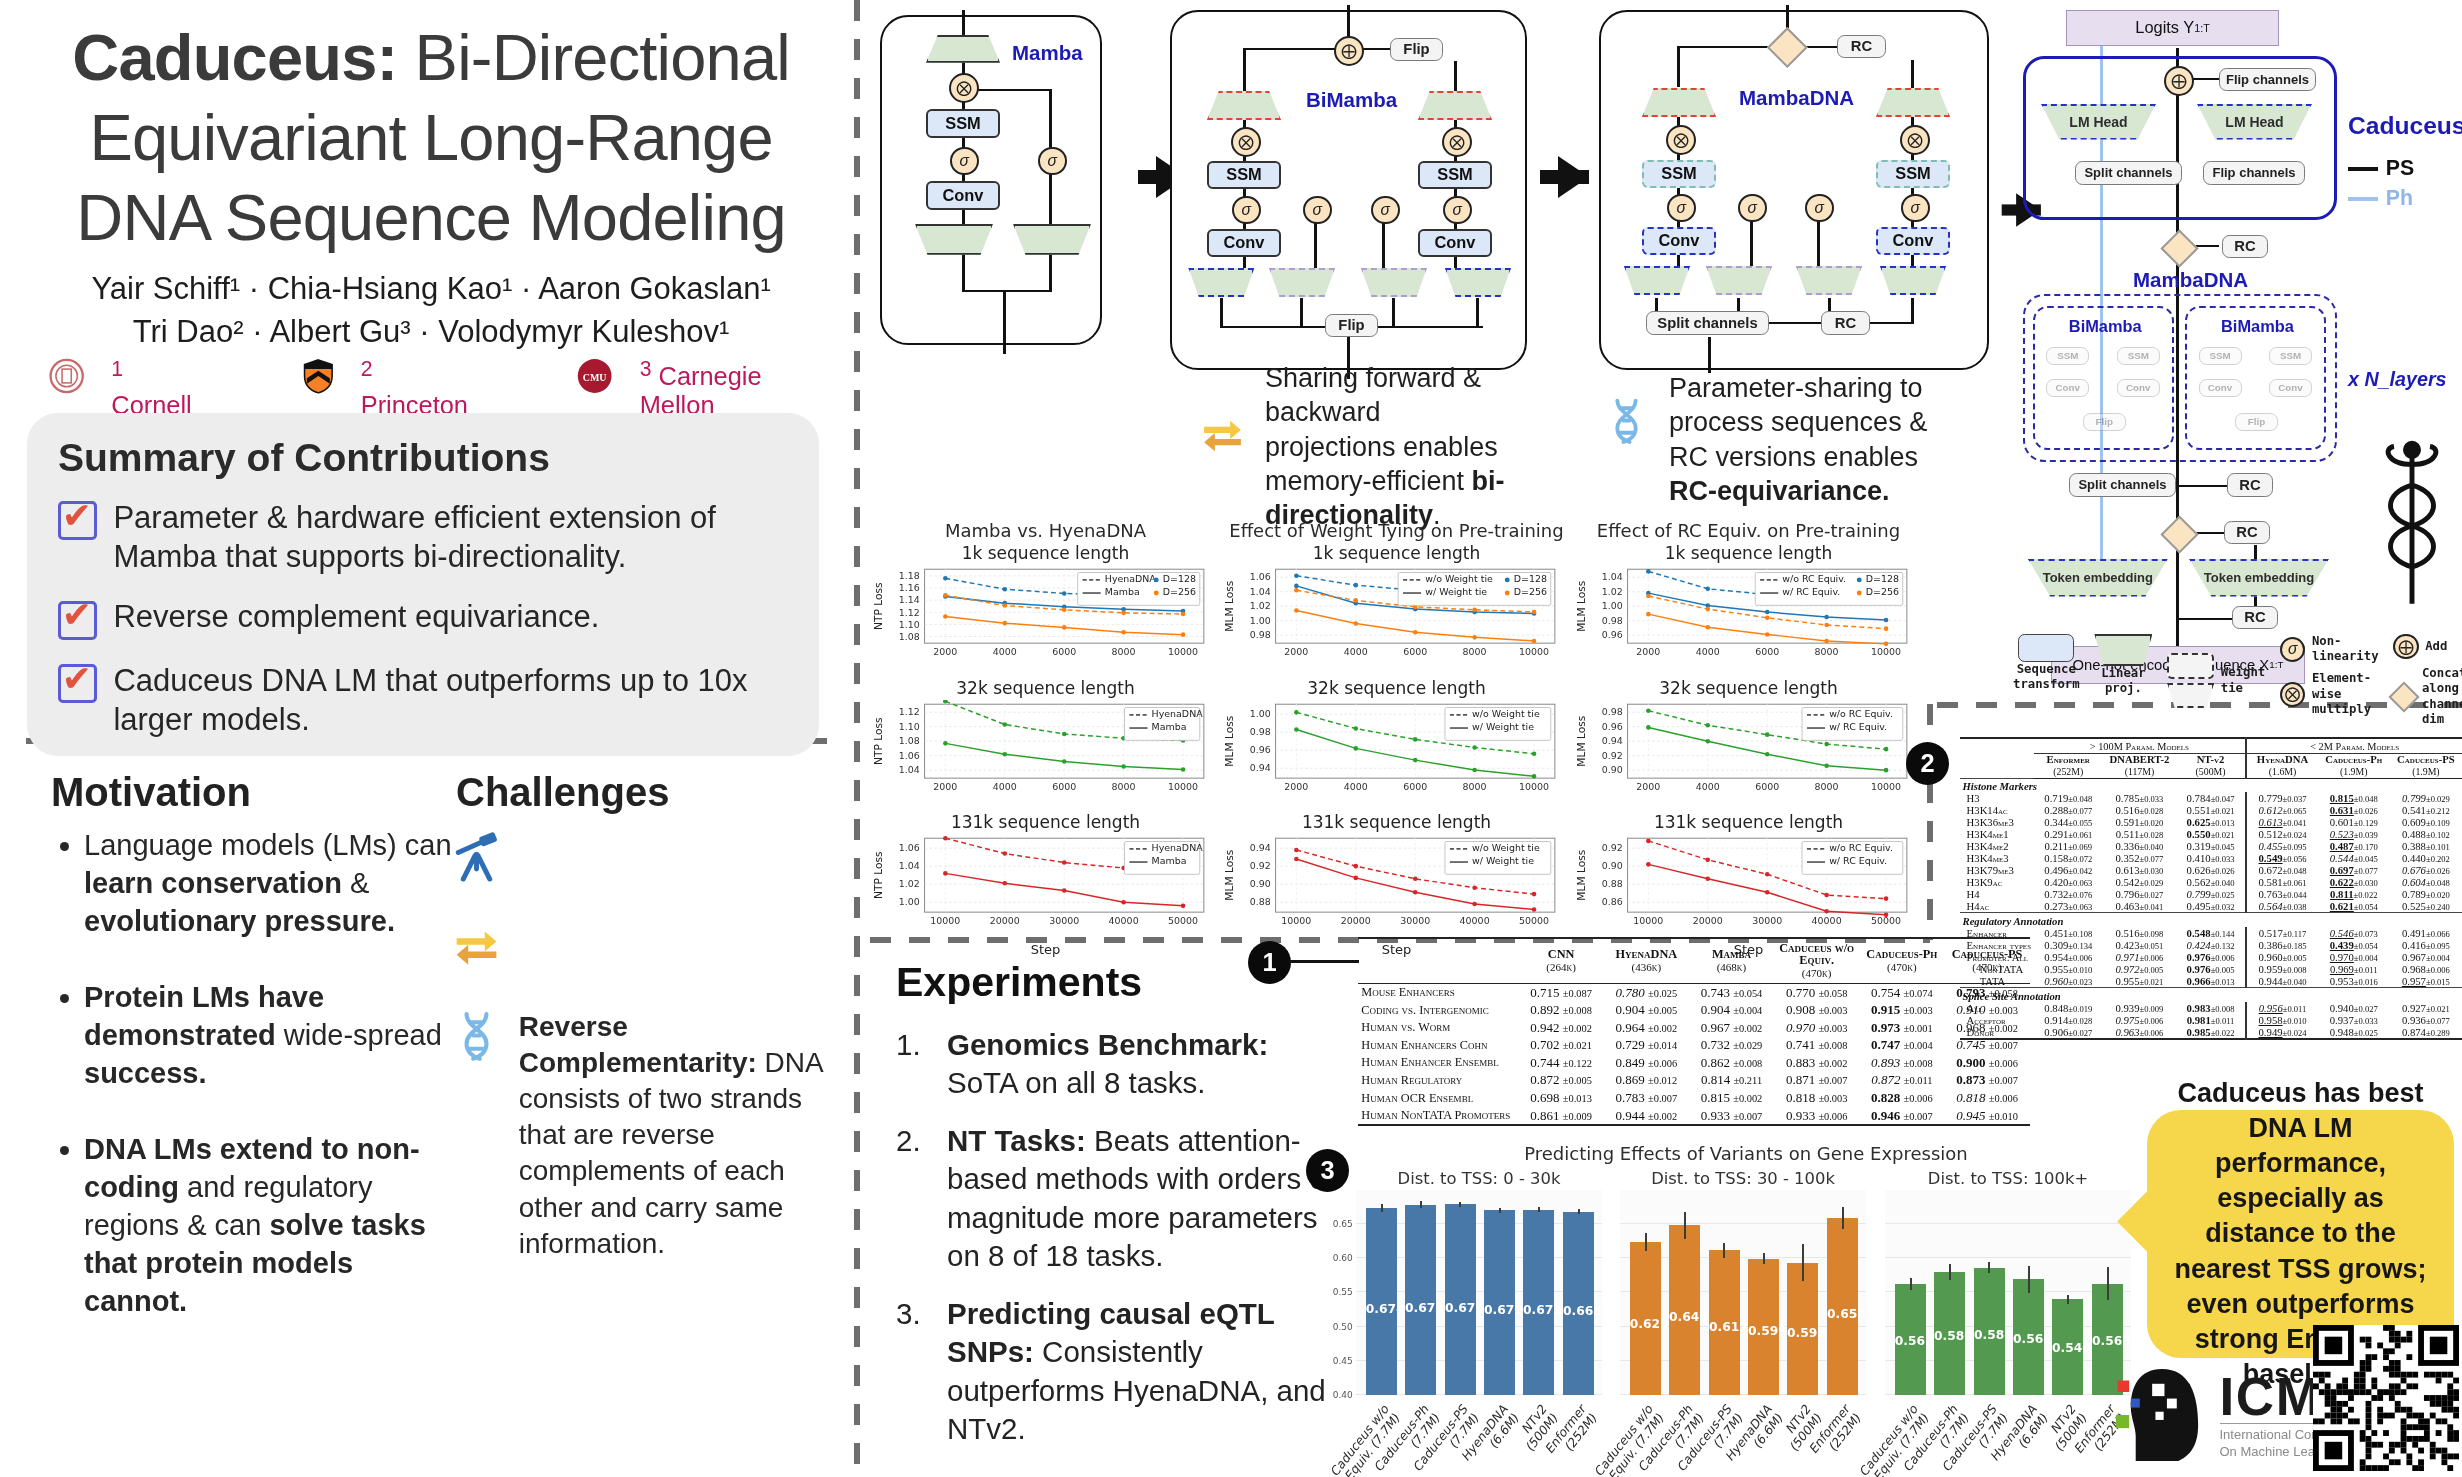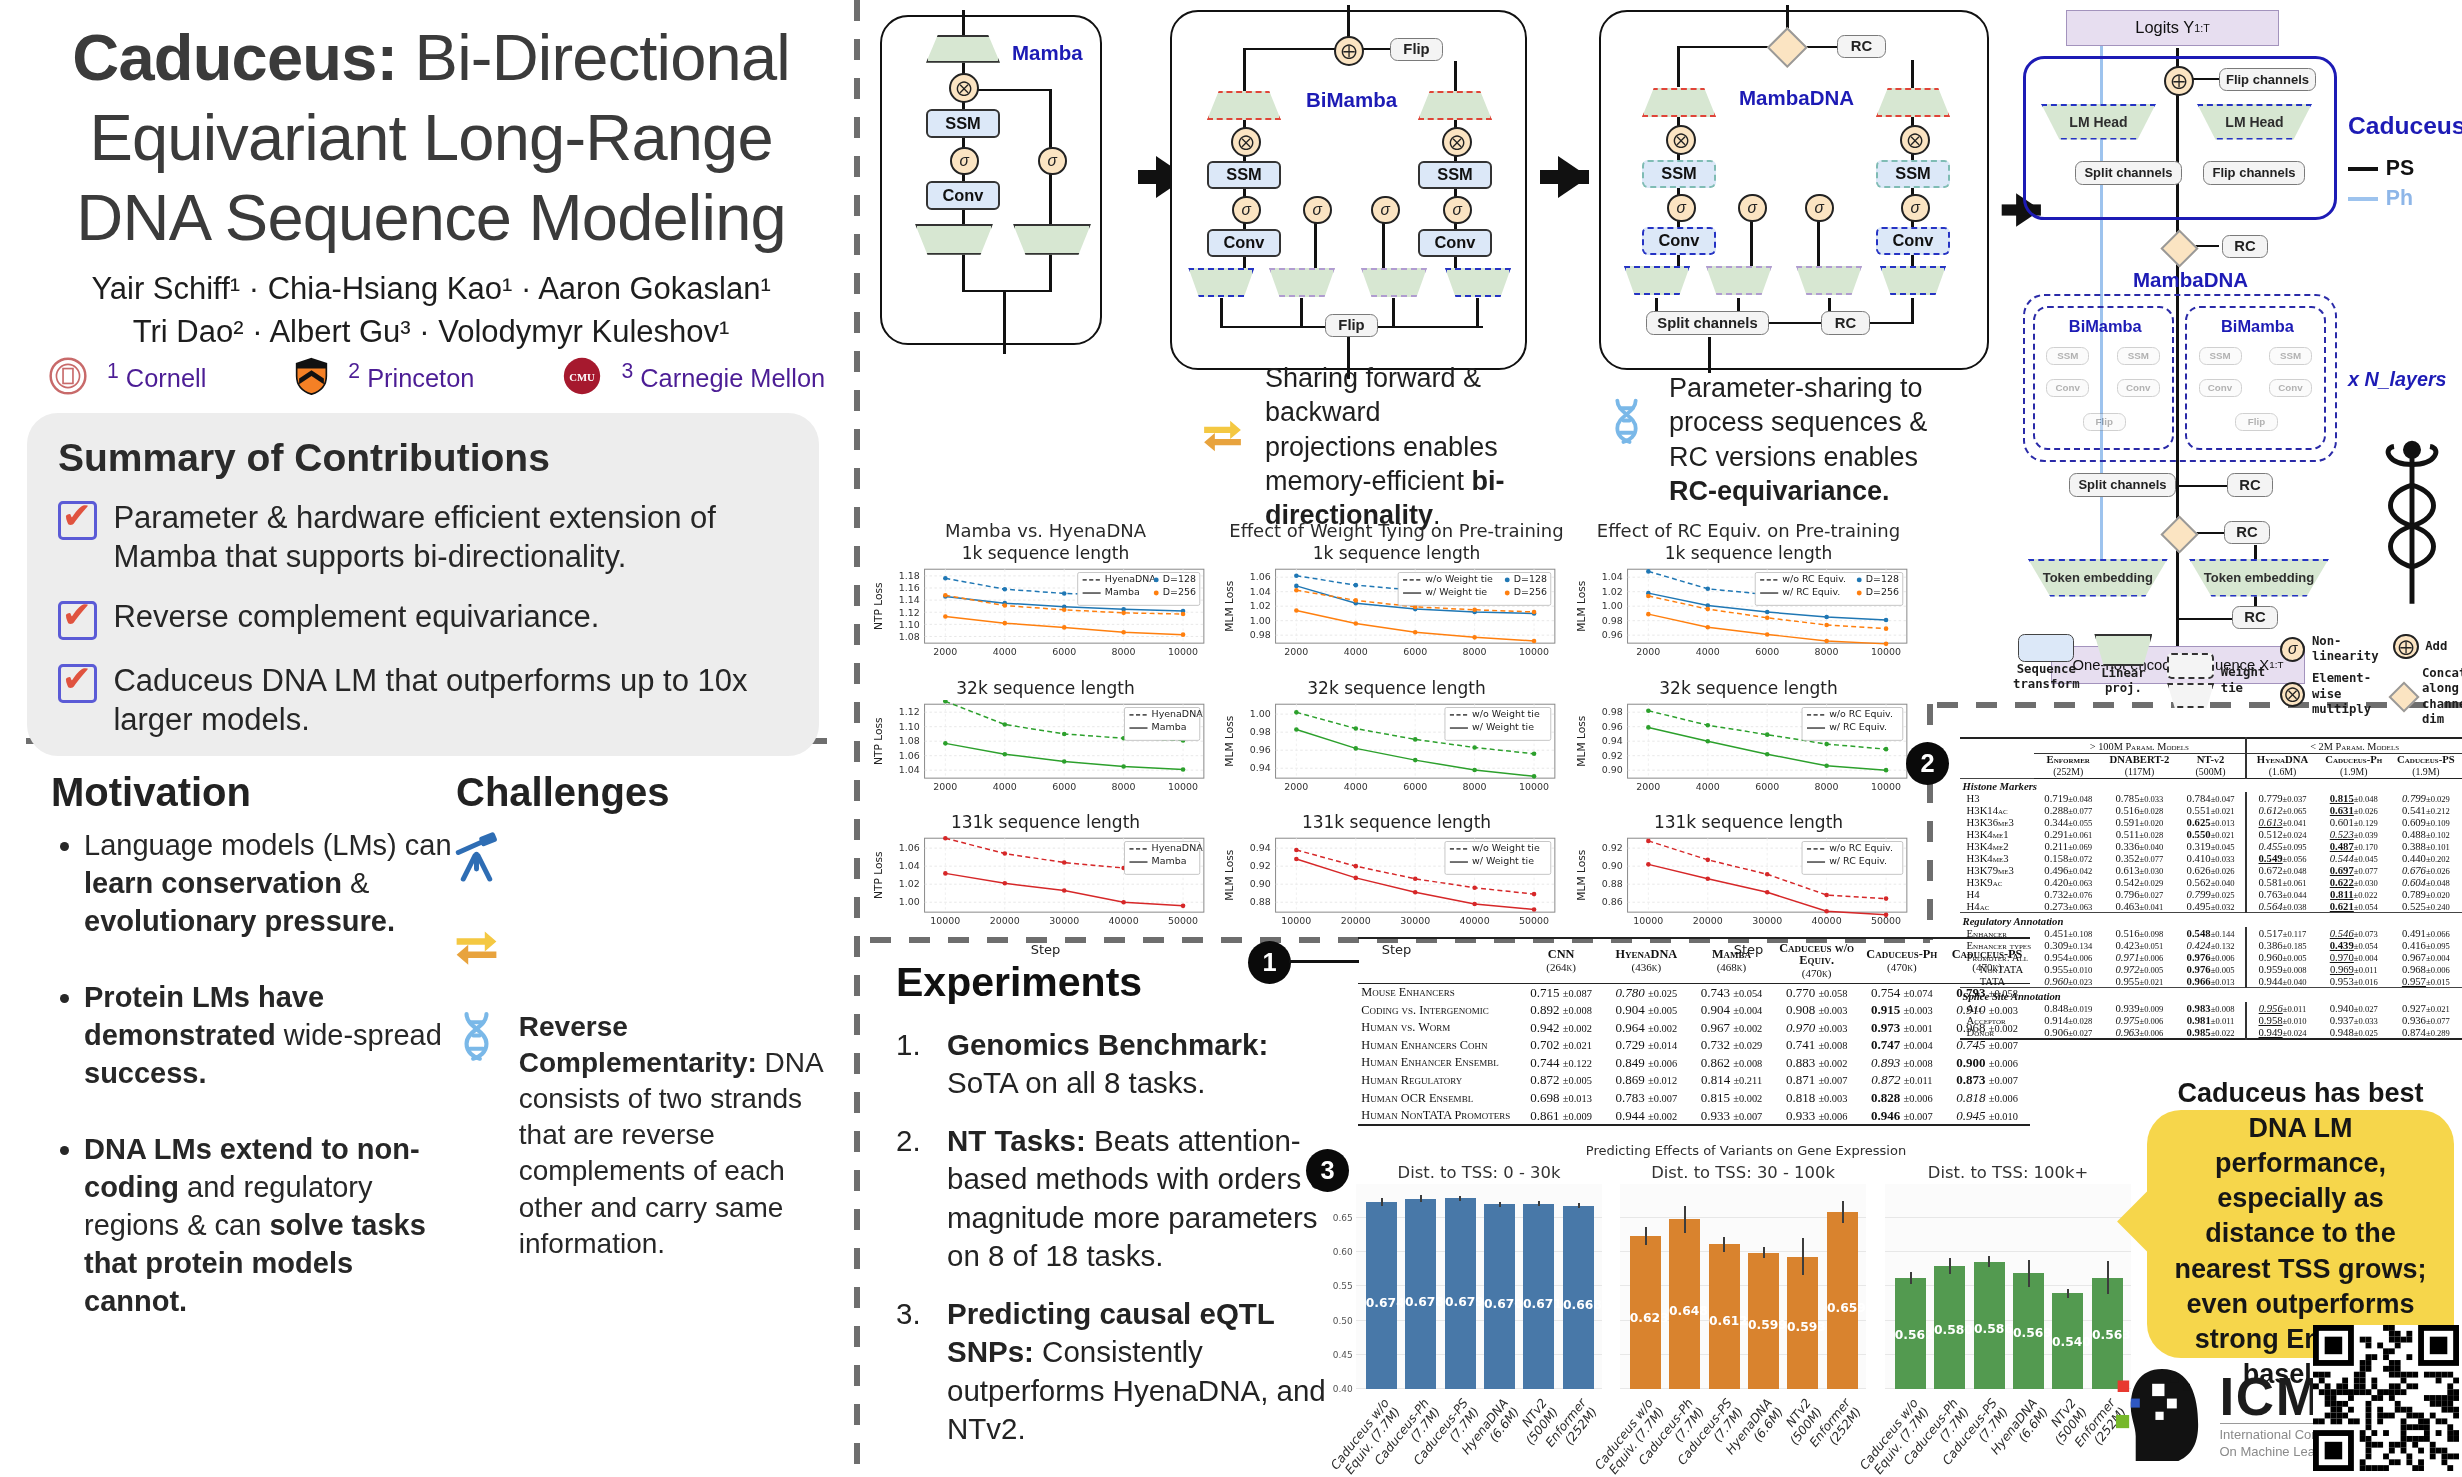--- a/index.html
+++ b/index.html
@@ -8,21 +8,21 @@
   .abs{position:absolute;}
   .ctr{text-align:center;}
   b,.bold{font-weight:700;}
   
   .vdash{width:5.7px;background:repeating-linear-gradient(to bottom,#6e6e6e 0 21.3px,transparent 21.3px 39px);}
   .hdash{height:5.7px;background:repeating-linear-gradient(to right,#6e6e6e 0 21.3px,transparent 21.3px 39px);}
   
   #title{left:24.6px;top:18px;width:813px;font-size:65px;line-height:1.23;color:#3b3b3b;letter-spacing:-0.8px;}
   #title .tb{font-weight:800;}
   #authors{left:24.6px;top:267px;width:813px;font-size:31px;color:#1d1d1d;line-height:1.4;}
-  #affil{left:49px;top:357px;width:780px;font-size:25.4px;color:#4c1d95;display:flex;align-items:center;gap:20px;}
+  #affil{left:49px;top:357px;width:780px;font-size:25.4px;color:#be185d;display:flex;gap:27px;}
   
   #summary{left:27px;top:413px;width:792px;height:343px;background:#ededed;border-radius:31px;padding:23px 31px;box-sizing:border-box;}
   #summary h2{margin:0 0 18px 0;font-size:39px;color:#2b2b2b;}
   .sumitem{display:flex;gap:16.4px;font-size:31px;line-height:1.26;margin-bottom:21.3px;color:#262626;}
   .chk{flex:0 0 33px;width:33px;height:33px;border:3.3px solid #5b5bd6;border-radius:4.9px;position:relative;margin-top:3.3px;}
   .chk:after{content:"✔";position:absolute;left:0.8px;top:-11.5px;font-size:36px;color:#e0533f;}
   .sechead{font-size:40px;font-weight:800;color:#222;}
   .mbullets{font-size:29px;line-height:1.31;color:#272727;}
   .mbullets li{margin-bottom:38px;}
   .chitem{display:flex;gap:14.8px;margin-bottom:33px;}
@@ -64,21 +64,21 @@
   .rtab{font-family:"Liberation Serif",serif;color:#111;border-collapse:collapse;}
   .rtab td{padding:0.8px 3.3px;white-space:nowrap;}
   .fb{font-weight:700;} .fi{font-style:italic;} .fu{text-decoration:underline;}
   .pm{font-size:0.8em;}
   .sc{font-variant:small-caps;}
   #t1 td{font-size:13px;text-align:center;}
   #t1 td.lbl{text-align:left;font-size:12.3px;}
   #t2 td{font-size:10.7px;text-align:center;padding:0 2.5px;}
   #t2 td.lbl{text-align:left;}
   .numcirc{position:absolute;width:43px;height:43px;border-radius:50%;background:#0a0a0a;color:#fff;font-size:25.4px;font-weight:800;display:flex;align-items:center;justify-content:center;}
-  .bartitle{text-align:center;font-size:13px;color:#2d2d2d;font-family:"DejaVu Sans",sans-serif;margin-bottom:4.9px;}
+  .bartitle{text-align:center;font-size:18px;color:#2d2d2d;font-family:"DejaVu Sans",sans-serif;margin-bottom:4.9px;}
   .bpanel{position:absolute;width:246px;}
   .bptitle{text-align:center;font-size:16.4px;color:#333;font-family:"DejaVu Sans",sans-serif;height:21.3px;}
   .bplot{position:relative;height:205px;background:#fbfbfb;}
   .bgrid{position:absolute;left:0;right:0;height:0.8px;background:#e7e7e7;}
   .bar{position:absolute;bottom:0;width:31px;}
   .bval{position:absolute;width:100%;text-align:center;color:#fff;font-weight:700;font-size:12.3px;font-family:"DejaVu Sans",sans-serif;}
   .berr{position:absolute;width:2.1px;background:#3c3c3c;}
   .btick{position:absolute;right:100%;margin-right:3.3px;font-size:9px;color:#555;font-family:"DejaVu Sans",sans-serif;}
   .blab{position:absolute;width:123px;text-align:right;font-size:12.3px;font-style:italic;color:#2b2b2b;transform:rotate(-52deg);transform-origin:100% 0;font-family:"DejaVu Sans",sans-serif;line-height:1.15;}
   

